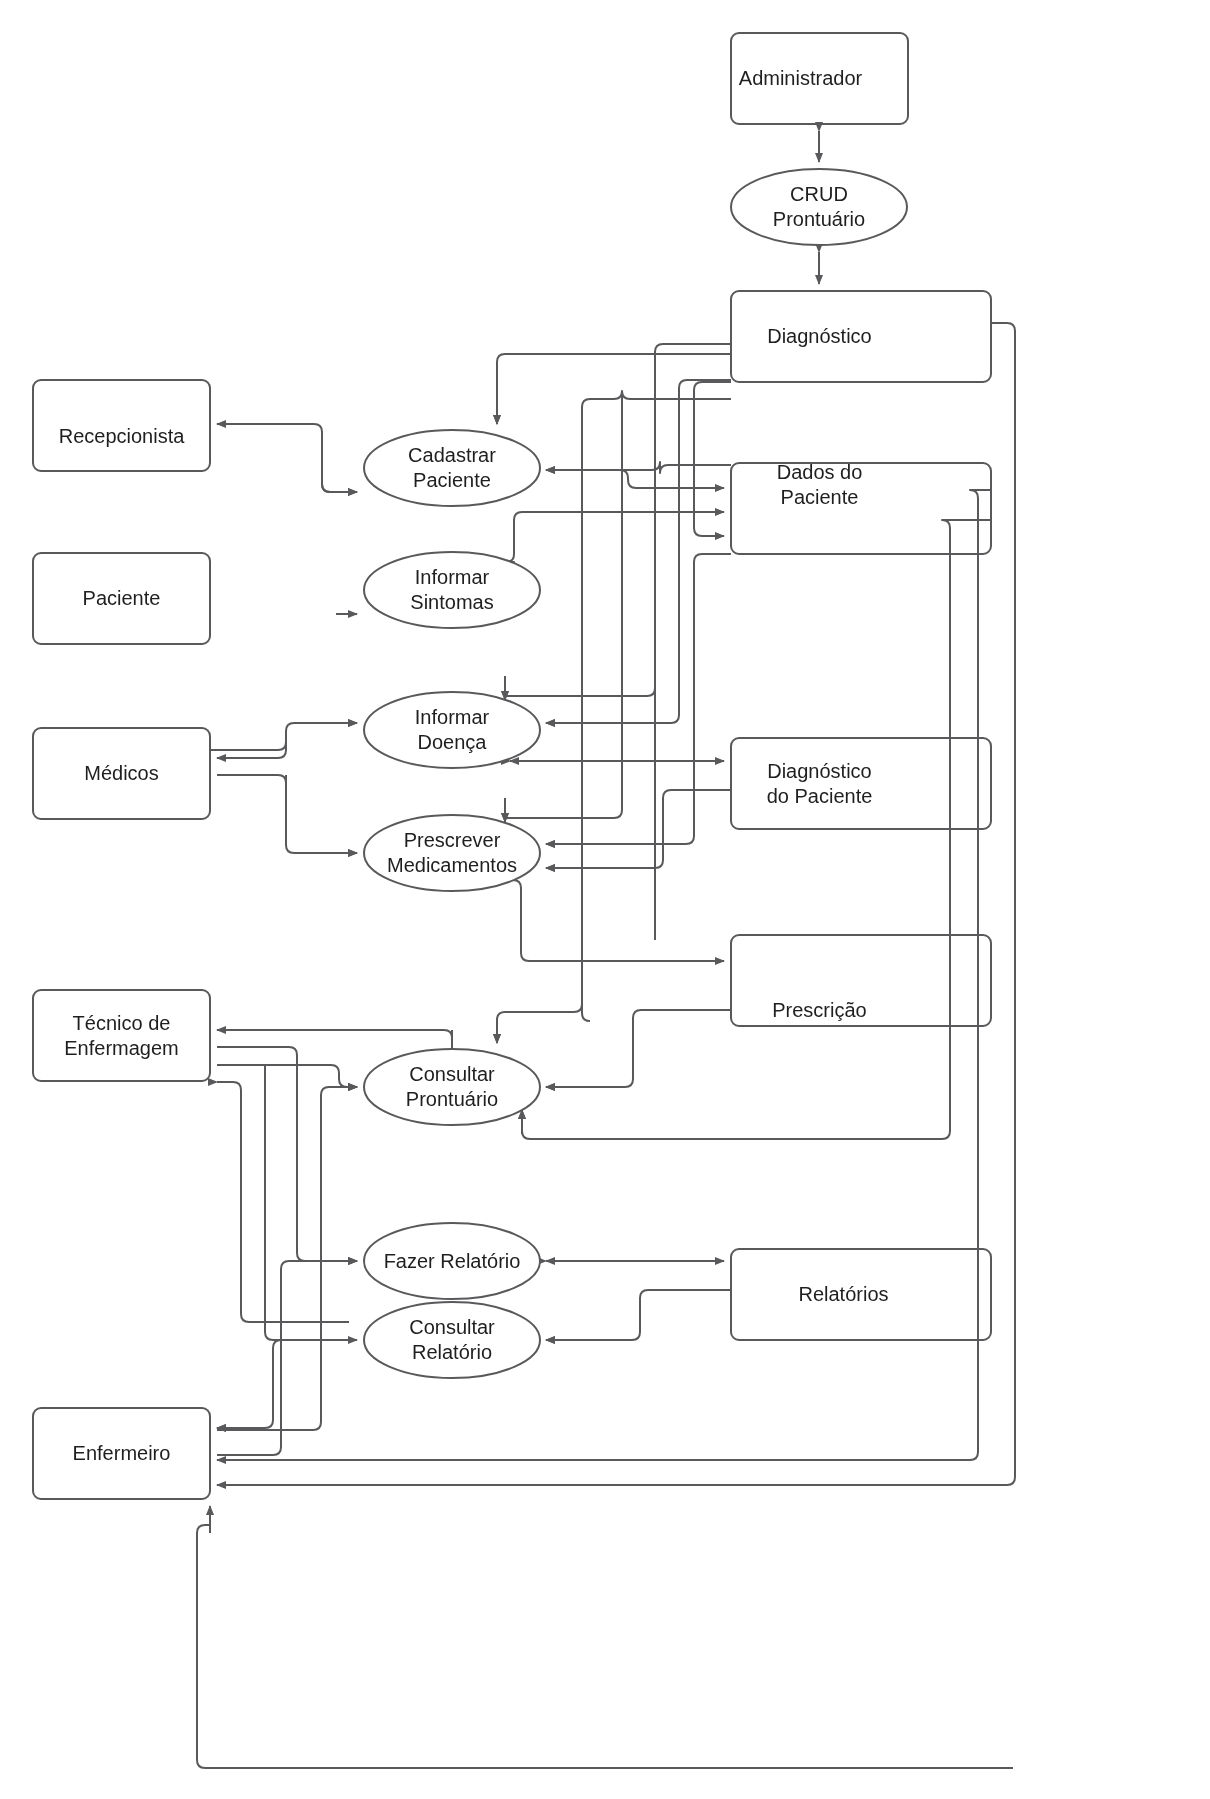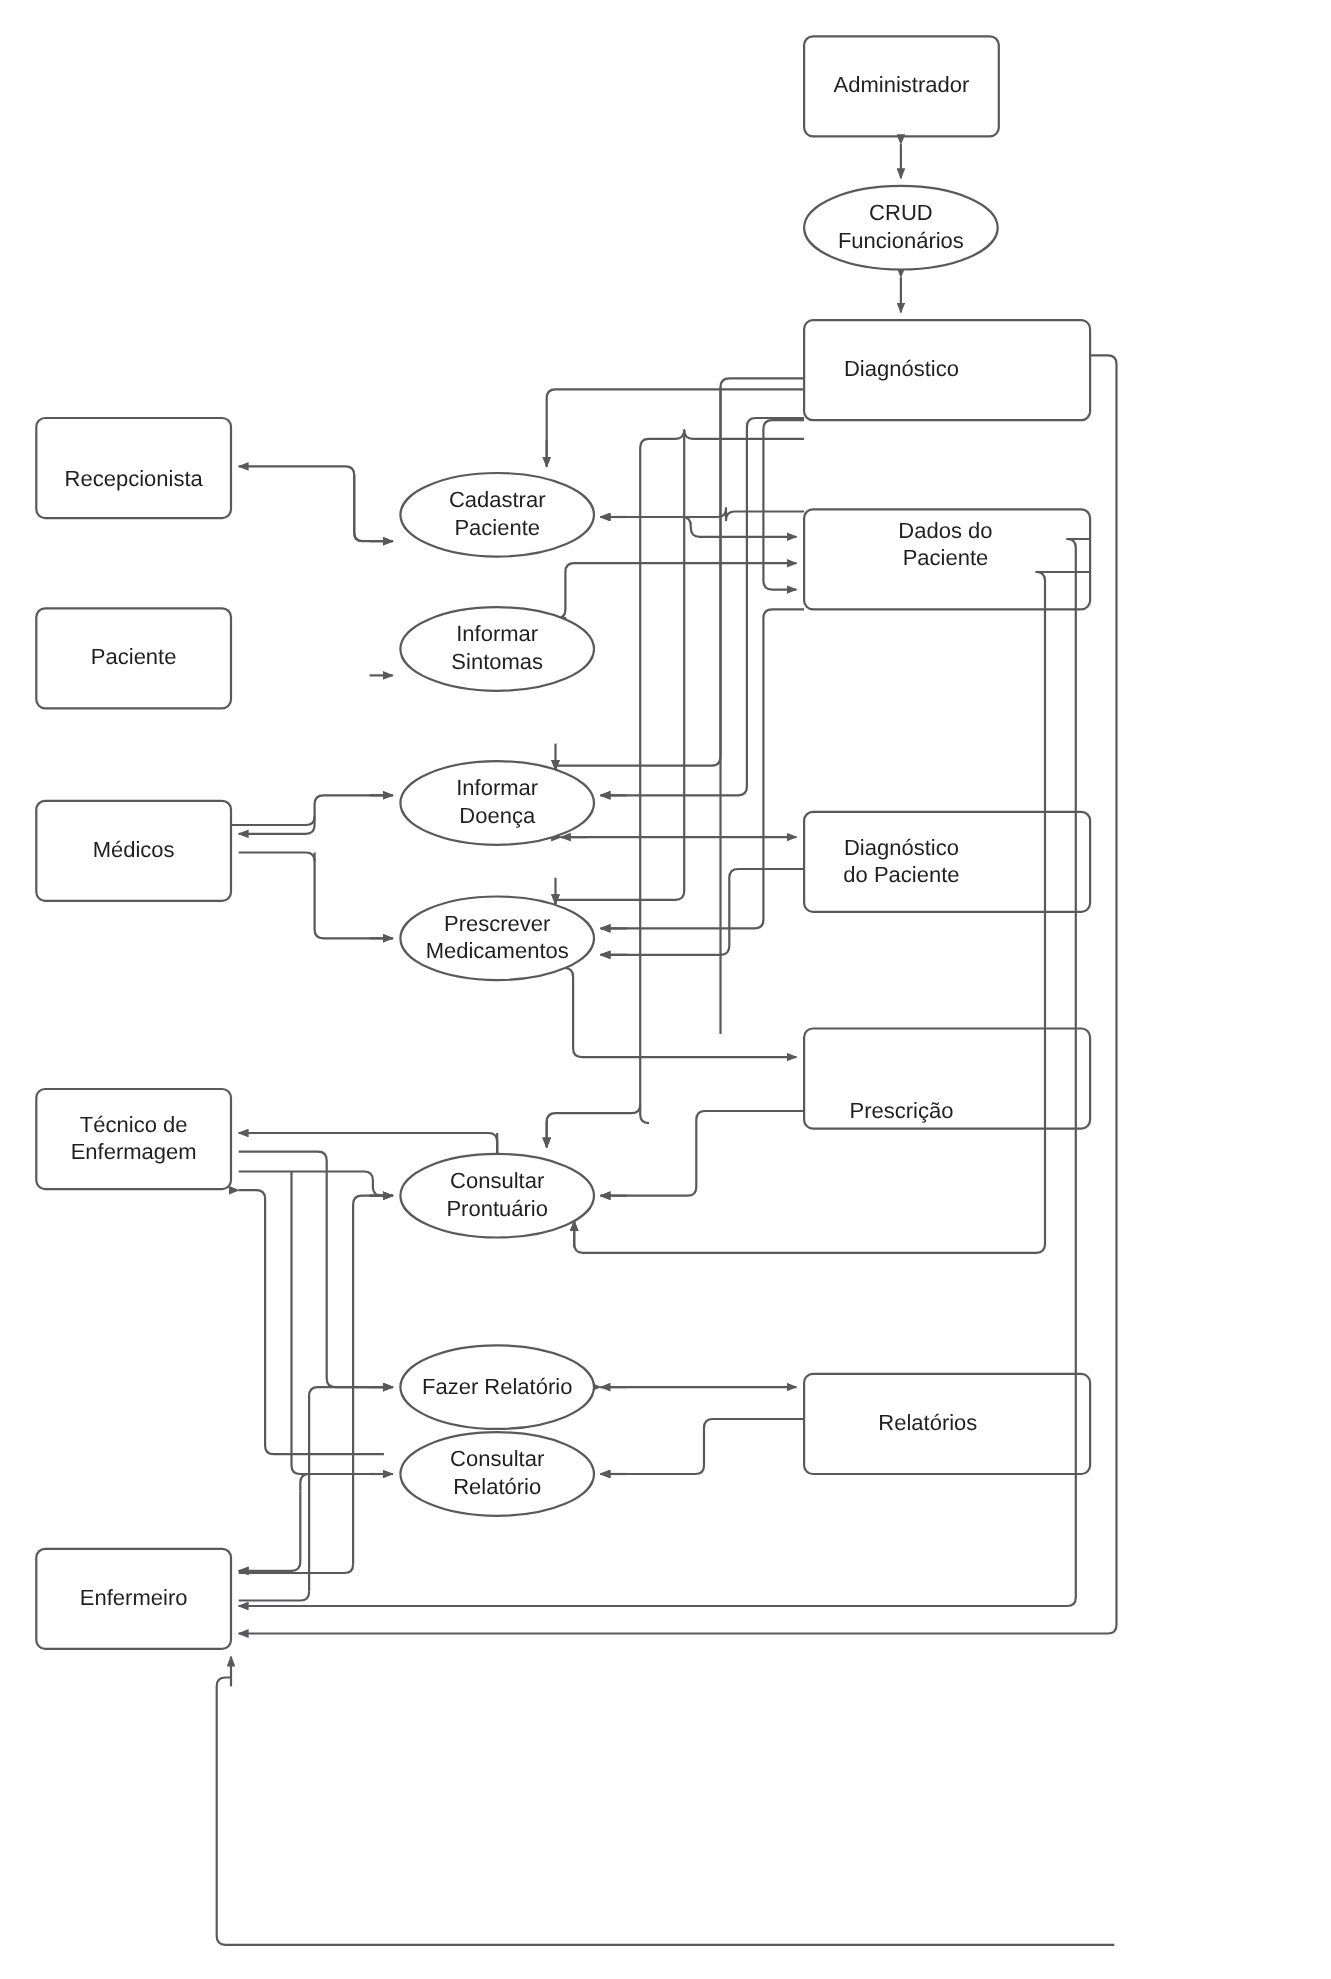--- a/index.html
+++ b/index.html
@@ -162,38 +162,38 @@
       <path d="M570,1340 L546,1340" marker-end="url(#ah)"></path>
 
       <path d="M241,1082 L241,1322 Q241,1330 249,1330 L357,1330" stroke="none"></path>
       <path d="M241,1075 L241,1320 Q241,1328 249,1328 L357,1328" opacity="0"></path>
       <path d="M217,1082 L233,1082 Q241,1082 241,1090 L241,1314 Q241,1322 249,1322 L357,1322" marker-end="url(#ah)" opacity="0"></path>
       <path d="M217,1082 L233,1082 Q241,1082 241,1090 L241,1314 Q241,1322 249,1322 L349,1322" marker-start="url(#ah)"></path>
 
     </g>
   </svg>
 
-  <div class="node-label" style="left:731px;top:33px;width:177px;height:91px;">Administrador</div>
+  <div class="node-label" style="left:712px;top:33px;width:177px;height:91px;">Administrador</div>
   <div class="node-label" style="left:33px;top:380px;width:177px;height:112px;text-align:center;">Recepcionista</div>
   <div class="node-label" style="left:33px;top:553px;width:177px;height:91px;">Paciente</div>
   <div class="node-label" style="left:33px;top:728px;width:177px;height:91px;">Médicos</div>
   <div class="node-label" style="left:33px;top:990px;width:177px;height:91px;">Técnico de
 Enfermagem</div>
   <div class="node-label" style="left:33px;top:1408px;width:177px;height:91px;">Enfermeiro</div>
 
   <div class="node-label" style="left:731px;top:291px;width:177px;height:91px;">Diagnóstico</div>
-  <div class="node-label" style="left:731px;top:450px;width:177px;height:91px;padding-left:40px;">Dados do
+  <div class="node-label" style="left:731px;top:439px;width:177px;height:91px;">Dados do
 Paciente</div>
   <div class="node-label" style="left:731px;top:738px;width:177px;height:91px;">Diagnóstico
 do Paciente</div>
   <div class="node-label" style="left:731px;top:935px;width:177px;height:91px;margin-top:30px;">Prescrição</div>
   <div class="node-label" style="left:731px;top:1249px;width:177px;height:91px;margin-left:24px;">Relatórios</div>
 
   <div class="node-label" style="left:731px;top:169px;width:176px;height:76px;">CRUD
-Funcionários</div>
+Prontuário</div>
   <div class="node-label" style="left:364px;top:430px;width:176px;height:76px;text-align:center;">Cadastrar
 Paciente</div>
   <div class="node-label" style="left:364px;top:552px;width:176px;height:76px;">Informar
 Sintomas</div>
   <div class="node-label" style="left:364px;top:692px;width:176px;height:76px;">Informar
 Doença</div>
   <div class="node-label" style="left:364px;top:815px;width:176px;height:76px;">Prescrever
 Medicamentos</div>
   <div class="node-label" style="left:364px;top:1049px;width:176px;height:76px;">Consultar
 Prontuário</div>

